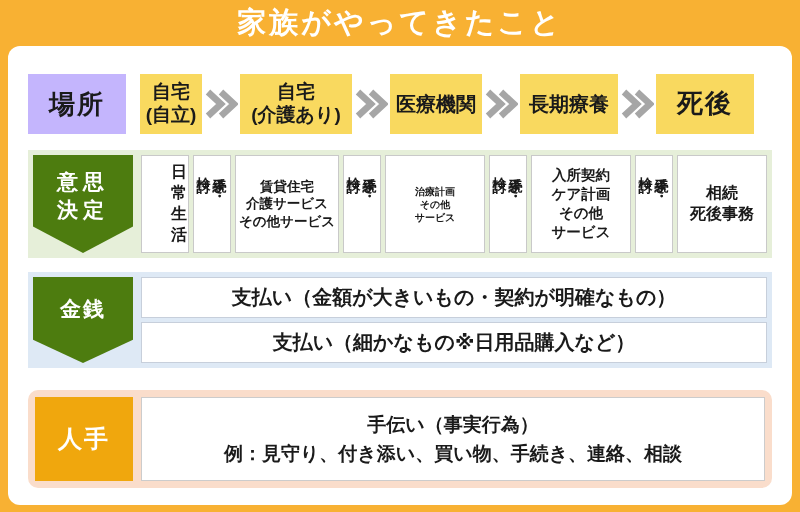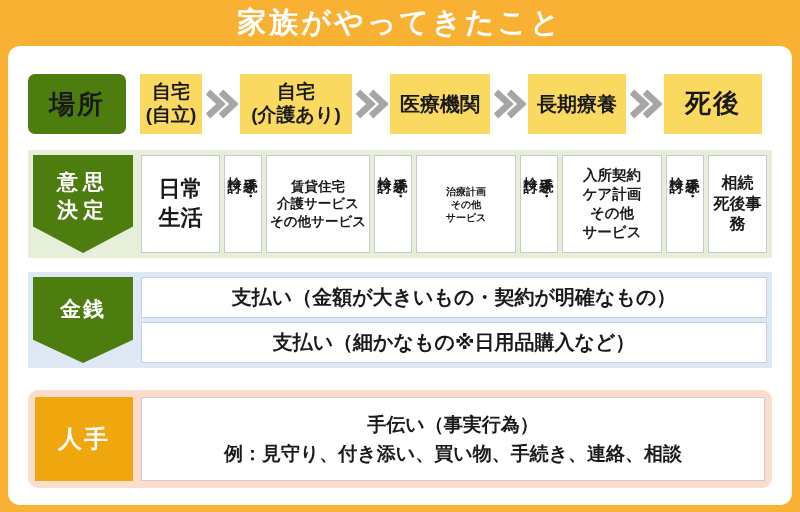--- a/index.html
+++ b/index.html
@@ -18,32 +18,32 @@
   .content {
     position: absolute; top: 46px; left: 8px;
     width: 784px; height: 459px;
     background: #FFFFFF; border-radius: 12px;
     padding: 28px 20px 0;
   }
 
   
   .place-row { display: flex; height: 60px; align-items: stretch; }
   .row-label-place {
-    width: 98px; margin-right: 14px; background: #4d7c0f;
+    width: 98px; margin-right: 14px; background: #c4b5fd;
     display: flex; align-items: center; justify-content: center;
-    font-size: 26px; font-weight: bold; letter-spacing: 2px; border-radius: 7px;
+    font-size: 26px; font-weight: bold; letter-spacing: 2px;
   }
   .stage {
     background: #F9D95F; display: flex; flex-direction: column;
     align-items: center; justify-content: center;
     font-weight: bold; line-height: 1.2; text-align: center;
   }
   .stage.s1 { width: 62px;  font-size: 19px; }
   .stage.s2 { width: 112px; font-size: 19px; }
-  .stage.s3 { width: 100px; font-size: 20px; }
+  .stage.s3 { width: 92px; font-size: 20px; }
   .stage.s4 { width: 98px;  font-size: 20px; }
   .stage.s5 { width: 98px;  font-size: 26px; letter-spacing: 2px; }
   .chev { width: 38px; display: flex; align-items: center; justify-content: center; }
   .chev svg { width: 34px; height: 32px; }
 
   
   .band { display: flex; padding: 5px; }
   .band-green { height: 108px; background: #E6EFD9; margin-top: 16px; }
   .band-blue  { height: 96px;  background: #DEE9F5; margin-top: 14px; }
   .band-pink  { height: 98px;  background: #FADDCB; margin-top: 22px; padding: 7px; border-radius: 10px; }
@@ -56,21 +56,21 @@
   .pentagon.decision { font-size: 21px; letter-spacing: 5px; justify-content: flex-start; padding-top: 13px; line-height: 1.35; }
   .pentagon.money    { font-size: 21px; letter-spacing: 2px; justify-content: center; padding-bottom: 22px; }
 
   
   .cells { flex: 1; margin-left: 8px; display: flex; gap: 4px; }
   .cell {
     background: #FFFFFF; border: 1px solid #C9C9C9;
     display: flex; flex-direction: column; align-items: center; justify-content: center;
     font-weight: bold; text-align: center; line-height: 1.3;
   }
-  .c-daily    { width: 79px;  font-size: 22px; line-height: 1.3; }
+  .c-daily    { width: 48px;  font-size: 16px; line-height: 1.3; padding-left: 28px; }
   .c-home     { width: 104px; font-size: 13.5px; }
   .c-medical  { width: 100px;  font-size: 10px; }
   .c-facility { width: 100px;  font-size: 14.5px; }
   .c-after    { flex: 1;      font-size: 16px; }
   .c-narrow {
     width: 38px; flex-direction: row-reverse;
     align-items: flex-start; justify-content: center; padding-top: 10px;
   }
   .vcol { writing-mode: vertical-rl; font-size: 14px; font-weight: bold; letter-spacing: 2px; line-height: 1.15; }
 

